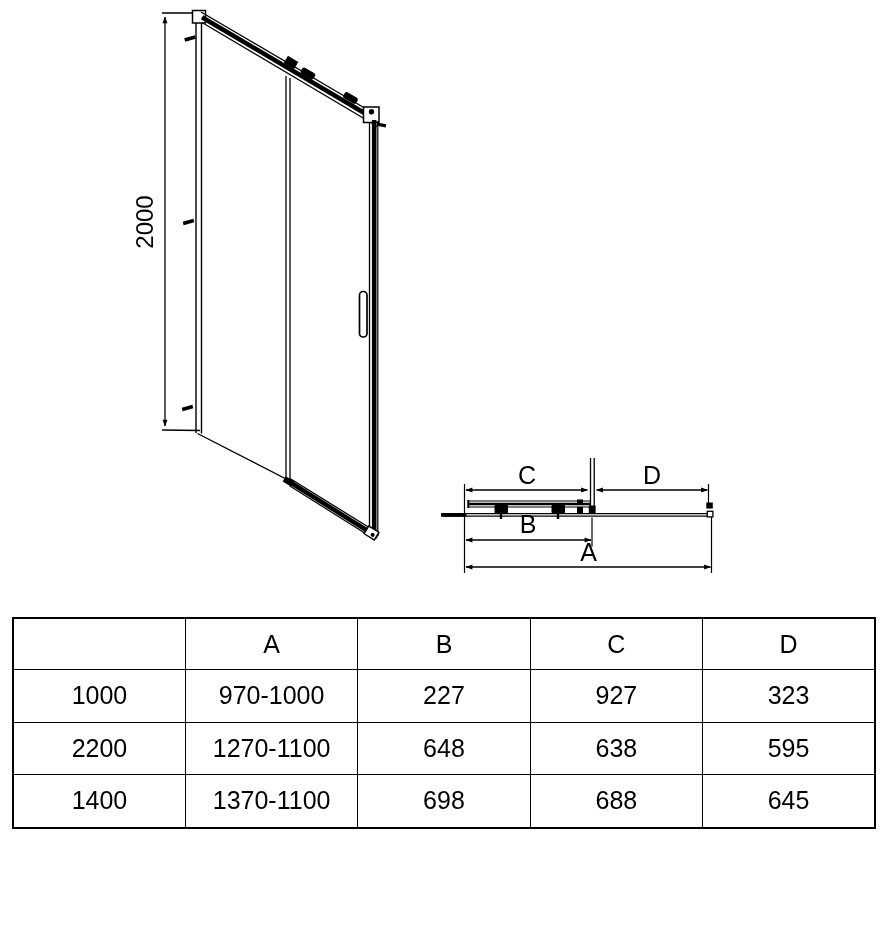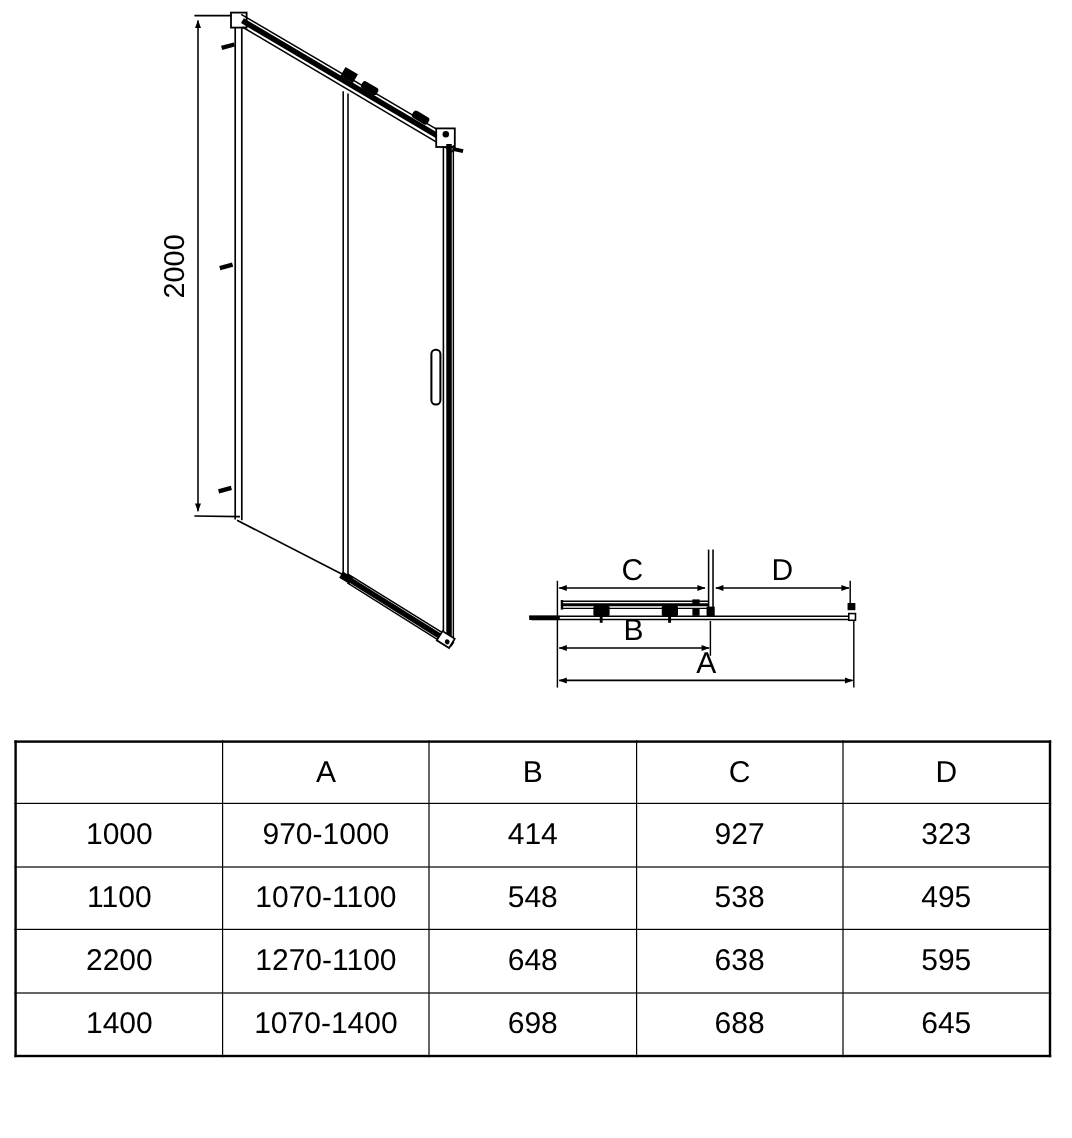--- a/index.html
+++ b/index.html
@@ -157,39 +157,32 @@
       <th>A</th>
       <th>B</th>
       <th>C</th>
       <th>D</th>
     </tr>
   </thead>
   <tbody>
     <tr>
       <td>1000</td>
       <td>970-1000</td>
-      <td>414</td>
+      <td>227</td>
       <td>927</td>
       <td>323</td>
-    </tr>
-    <tr>
-      <td>1100</td>
-      <td>1070-1100</td>
-      <td>548</td>
-      <td>538</td>
-      <td>495</td>
     </tr>
     <tr>
       <td>2200</td>
       <td>1270-1100</td>
       <td>648</td>
       <td>638</td>
       <td>595</td>
     </tr>
     <tr>
       <td>1400</td>
-      <td>1070-1400</td>
+      <td>1370-1100</td>
       <td>698</td>
       <td>688</td>
       <td>645</td>
     </tr>
   </tbody>
 </table>
 
 </body></html>

